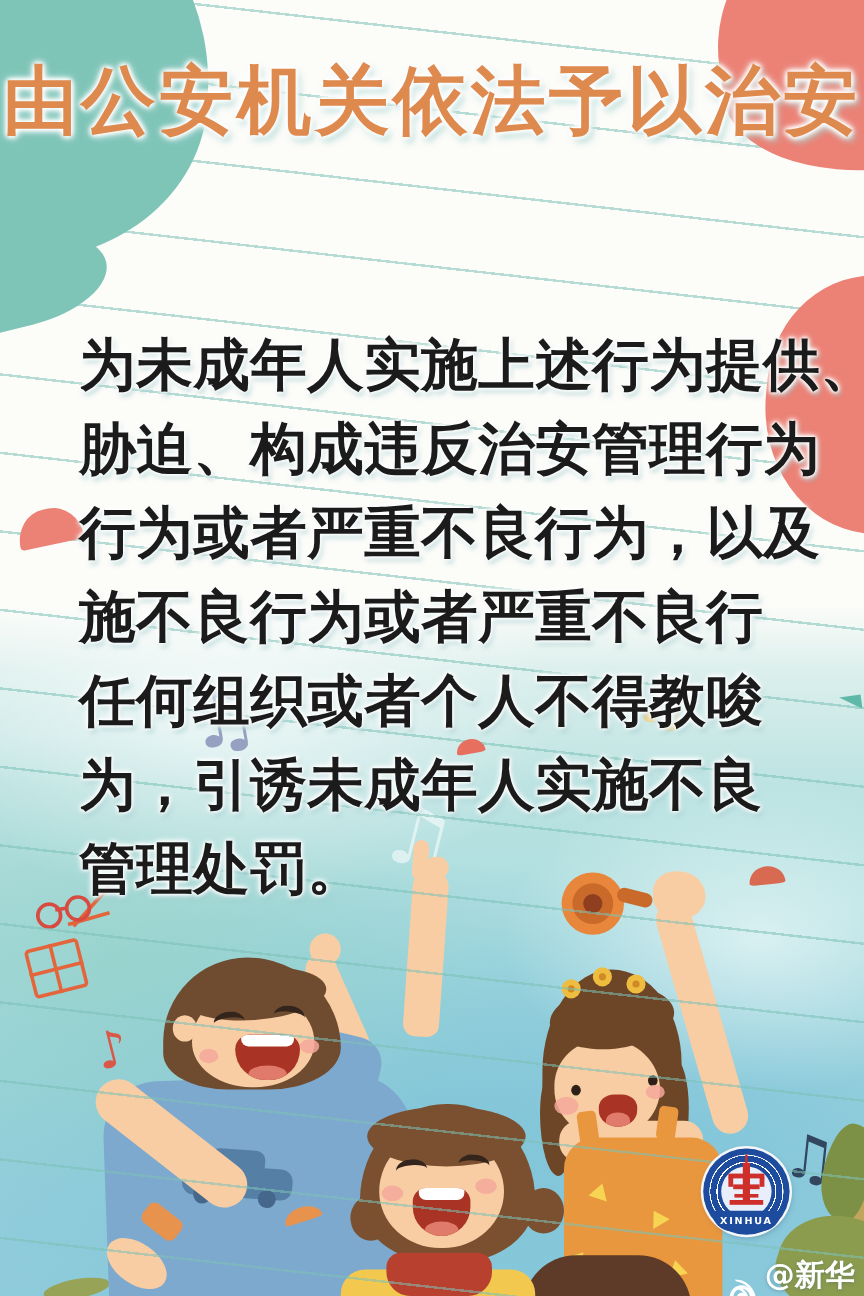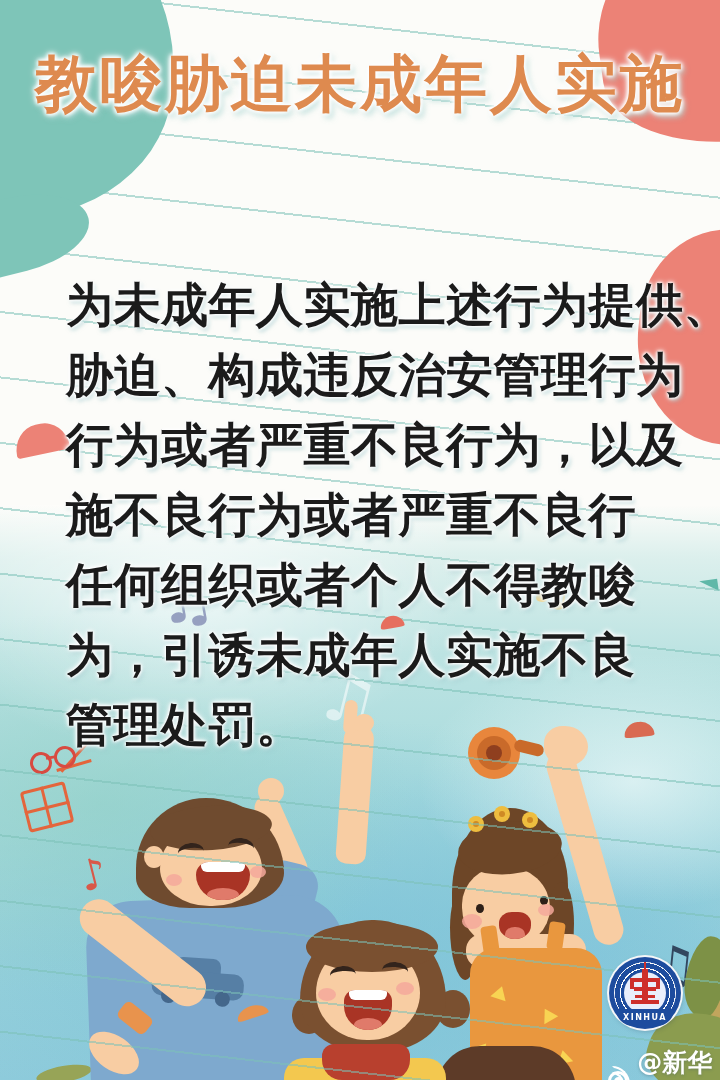--- a/index.html
+++ b/index.html
@@ -152,21 +152,21 @@
   .tri{width:0;height:0;border-left:8px solid transparent;border-right:8px solid transparent;
     border-bottom:13px solid #f8d453;}
   .tri1{left:492px;top:986px;transform:rotate(18deg);}
   .tri2{left:540px;top:1008px;transform:rotate(-30deg);}
   .tri3{left:474px;top:1042px;transform:rotate(40deg);}
   .tri4{left:556px;top:1050px;transform:rotate(-12deg);}
   .tri5{left:514px;top:1068px;transform:rotate(8deg);}
   .head3{left:436px;top:1046px;width:140px;height:44px;background:#5d3b28;border-radius:70px 70px 0 0;}
 
   
-  .logo{left:609px;top:957px;width:72px;height:72px;border-radius:50%;background:#1d4c9e;z-index:5;
+  .logo{left:586px;top:957px;width:72px;height:72px;border-radius:50%;background:#1d4c9e;z-index:5;
     box-shadow:0 0 0 2px #f4f6f8, 1px 2px 5px rgba(40,60,90,.35);}
   .logo-rings{position:absolute;inset:5px;border-radius:50%;
     background:repeating-radial-gradient(circle at 50% 50%, #ffffff 0 1px, #1d4c9e 1px 6px);}
   .logo-core{position:absolute;inset:15px;border-radius:50%;background:#e9eefb;}
   .logo-tower{position:absolute;left:19px;top:9px;width:34px;height:42px;}
   .logo-tower div{position:absolute;background:#ce2f2b;}
   .t-spike{left:16px;top:-4px;width:2px;height:8px;}
   .t-col{left:14px;top:3px;width:6px;height:34px;}
   .t-arm1{left:2px;top:12px;width:30px;height:4px;}
   .t-hook-l{left:2px;top:15px;width:4px;height:8px;}
@@ -345,21 +345,21 @@
   <div class="ab watermark">
     <span class="wb">
       <span class="wb-eye"></span>
         <span class="wb-a1"></span>
         <span class="wb-a2"></span>
     </span>
     <span class="wm-text">@新华社</span>
   </div>
 
   <div class="ab title">
-    <div>教唆胁迫未成年人实施</div>
+    <div>由公安机关依法予以治安</div>
   </div>
 
   <div class="ab body-text">
     <div>为未成年人实施上述行为提供、</div>
     <div>胁迫、构成违反治安管理行为</div>
     <div>行为或者严重不良行为，以及</div>
     <div>施不良行为或者严重不良行</div>
     <div>任何组织或者个人不得教唆</div>
     <div>为，引诱未成年人实施不良</div>
     <div>管理处罚。</div>

